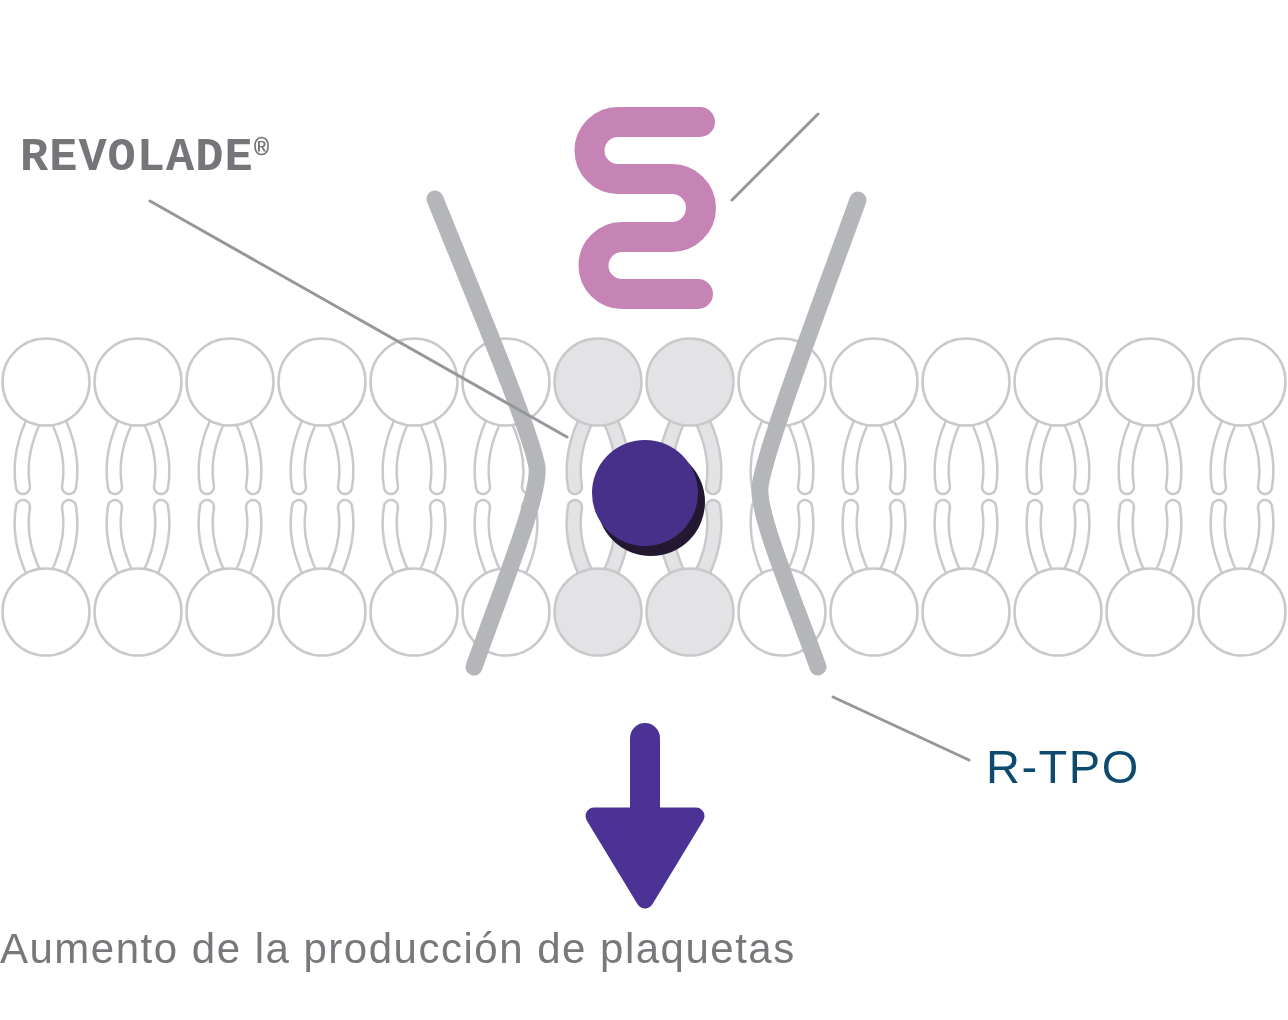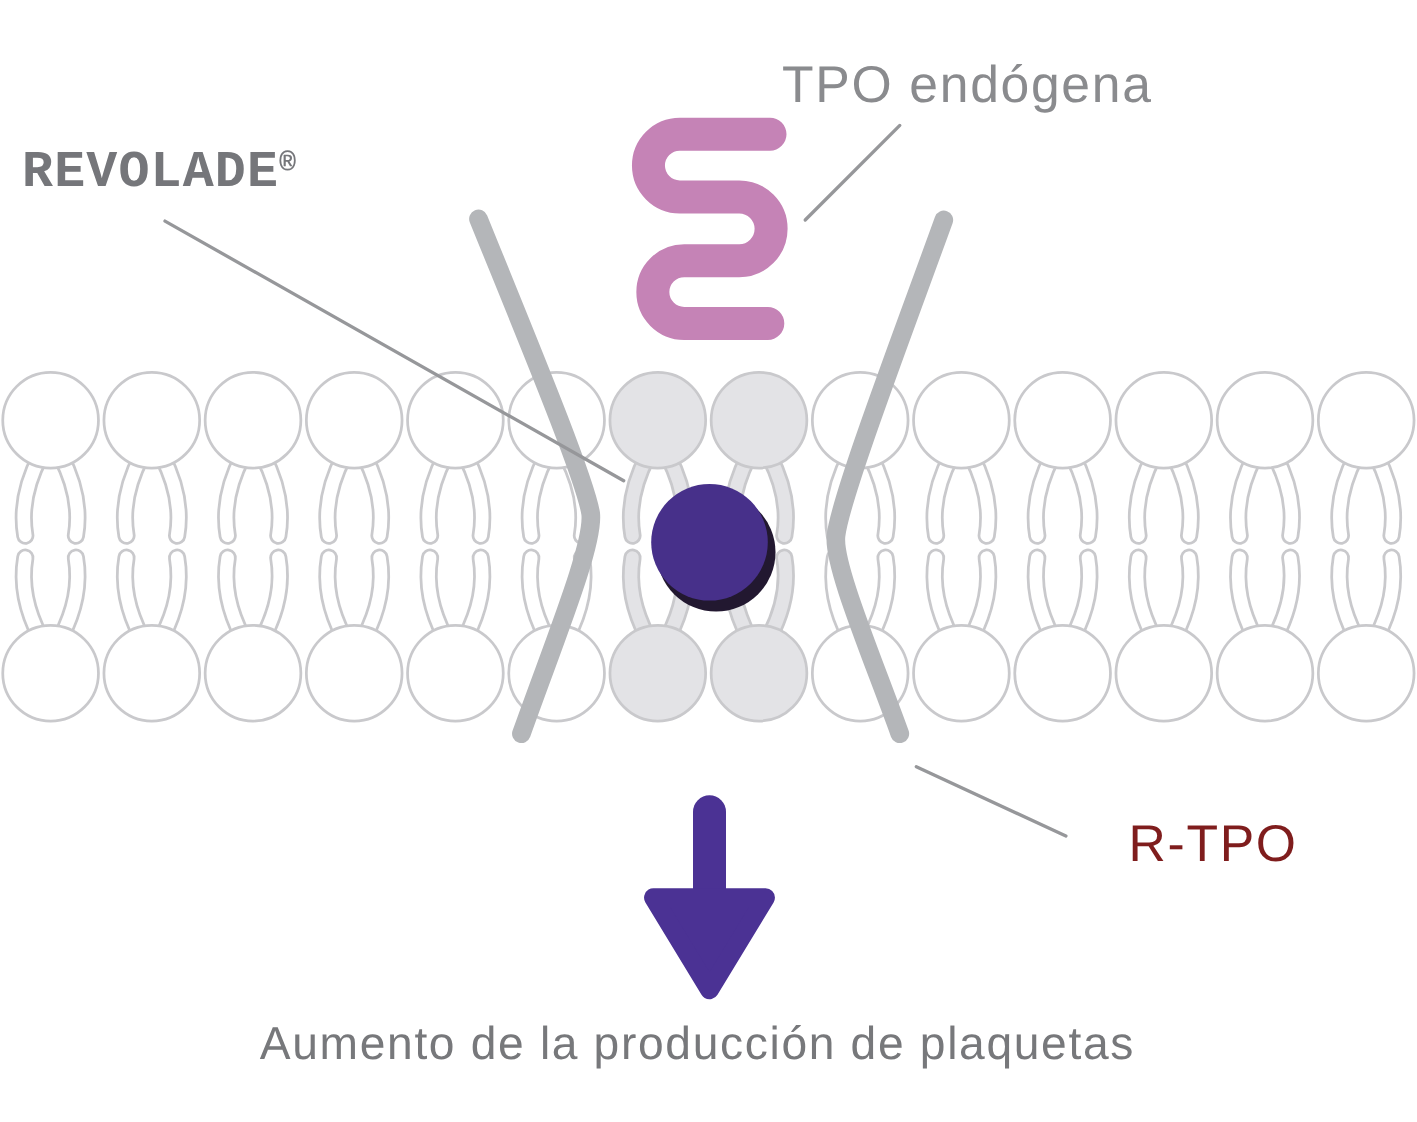--- a/index.html
+++ b/index.html
@@ -9,21 +9,21 @@
     background:#ffffff;
     overflow:hidden;
     font-family:"Liberation Sans", sans-serif;
   }
   .canvas svg{position:absolute;left:0;top:0;}
   .label{position:absolute;line-height:1;white-space:nowrap;}
   .revolade{left:20px;top:134px;font-size:47px;font-weight:700;letter-spacing:1px;}
   .revolade sup{font-size:26px;vertical-align:14px;font-weight:700;}
   .tpo{left:711px;top:53px;font-size:47px;letter-spacing:1.5px;}
   .rtpo{left:986px;top:743px;font-size:47px;letter-spacing:1.5px;}
-  .caption{position:absolute;left:0;top:928px;width:1268px;text-align:center;
+  .caption{position:absolute;left:0;top:928px;width:1268px;
            font-size:42px;letter-spacing:1.5px;line-height:1;}
 </style>
 </head>
 <body>
 
 <div class="canvas" style="background: rgb(255, 255, 255);">
 
   <svg id="diagram-svg" width="1288" height="1020" viewBox="0 0 1288 1020">
 
     <g id="lipid-layer">
@@ -240,18 +240,17 @@
     <line id="leader-rtpo" x1="833" y1="697" x2="969" y2="760" stroke-width="3" stroke-linecap="round" stroke="#96979a"></line>
 
     <g id="arrow">
       <line id="arrow-shaft" x1="645" y1="738" x2="645" y2="820" stroke-width="30" stroke-linecap="round" stroke="#4b3294"></line>
       <path id="arrow-head" d="M 594 816 L 696 816 L 645 900 Z" stroke-width="17" stroke-linejoin="round" fill="#4b3294" stroke="#4b3294"></path>
     </g>
   </svg>
 
   <div class="label revolade" style="color: rgb(117, 118, 122); font-family: Liberation Mono, monospace;"><span>REVOLADE</span><sup>®</sup></div>
 
-  <div class="label tpo" style="color: rgb(138, 139, 142);">TPO endógena</div>
-
-  <div class="label rtpo" style="color: #7f1d1d; margin-left: 40px;">R-TPO</div>
+
+  <div class="label rtpo" style="color: #0c4a6e;">R-TPO</div>
 
   <div class="caption" style="color: rgb(119, 120, 123);">Aumento de la producción de plaquetas</div>
 </div>
 
 </body></html>

